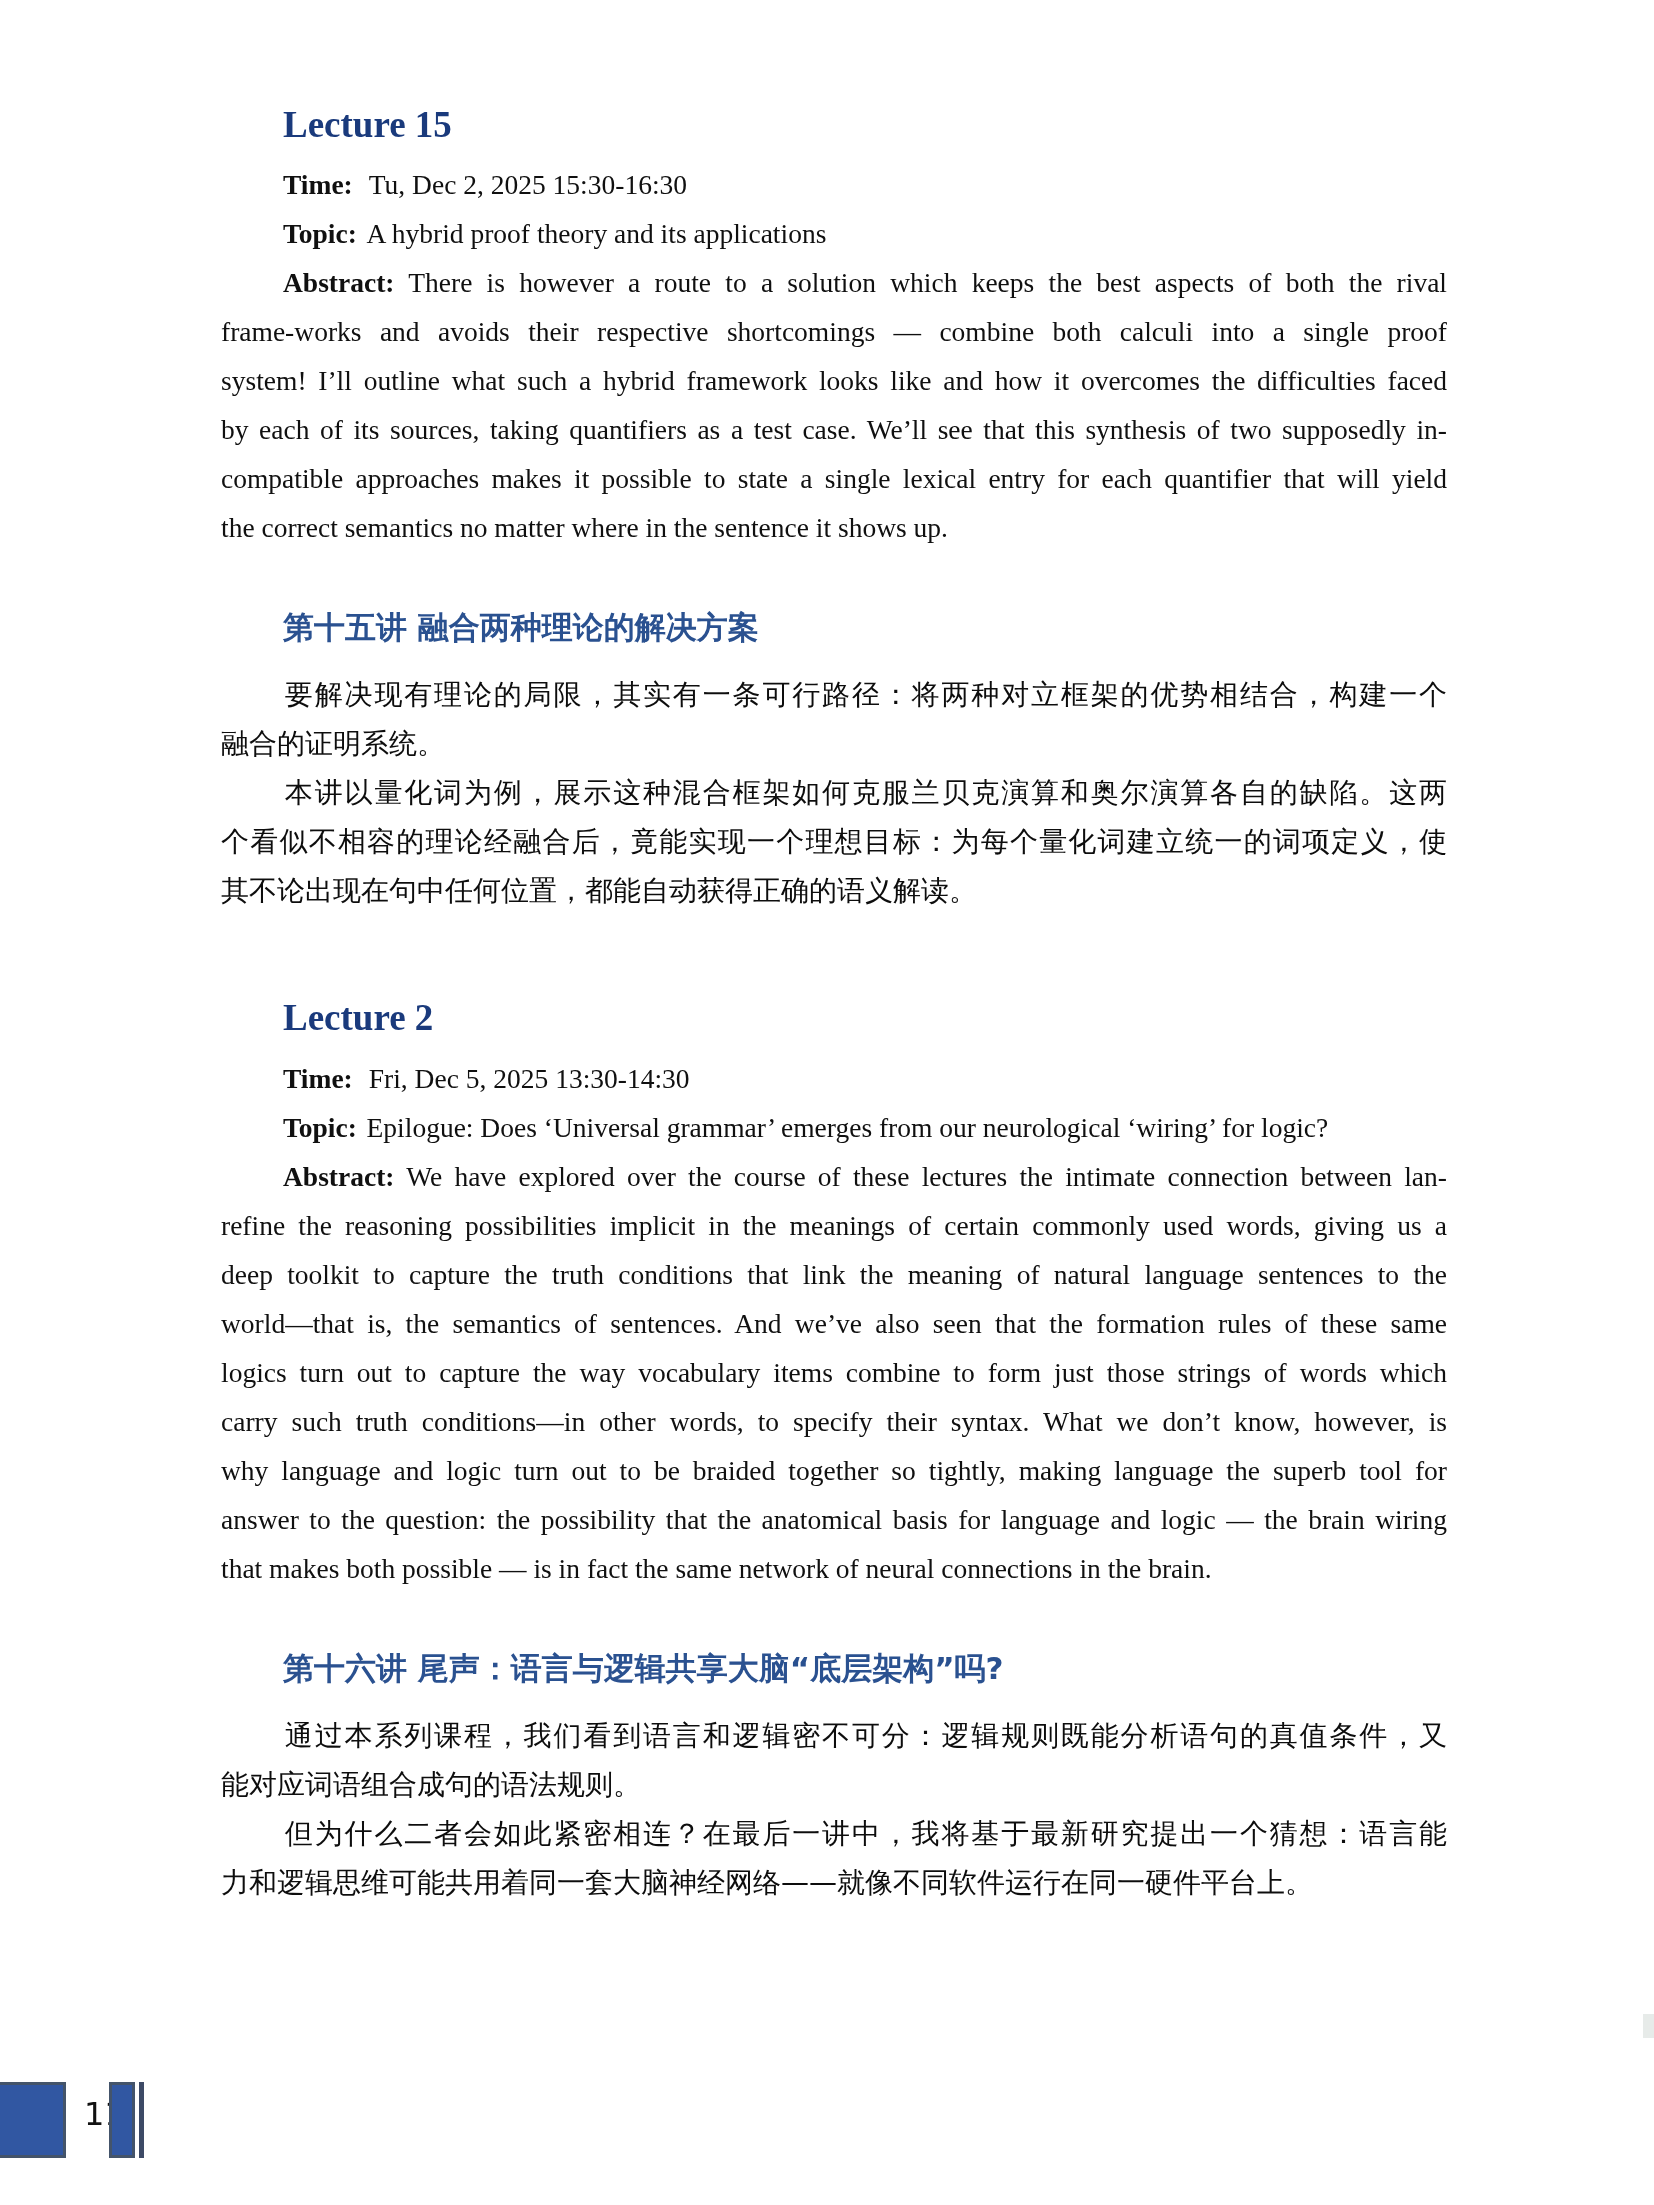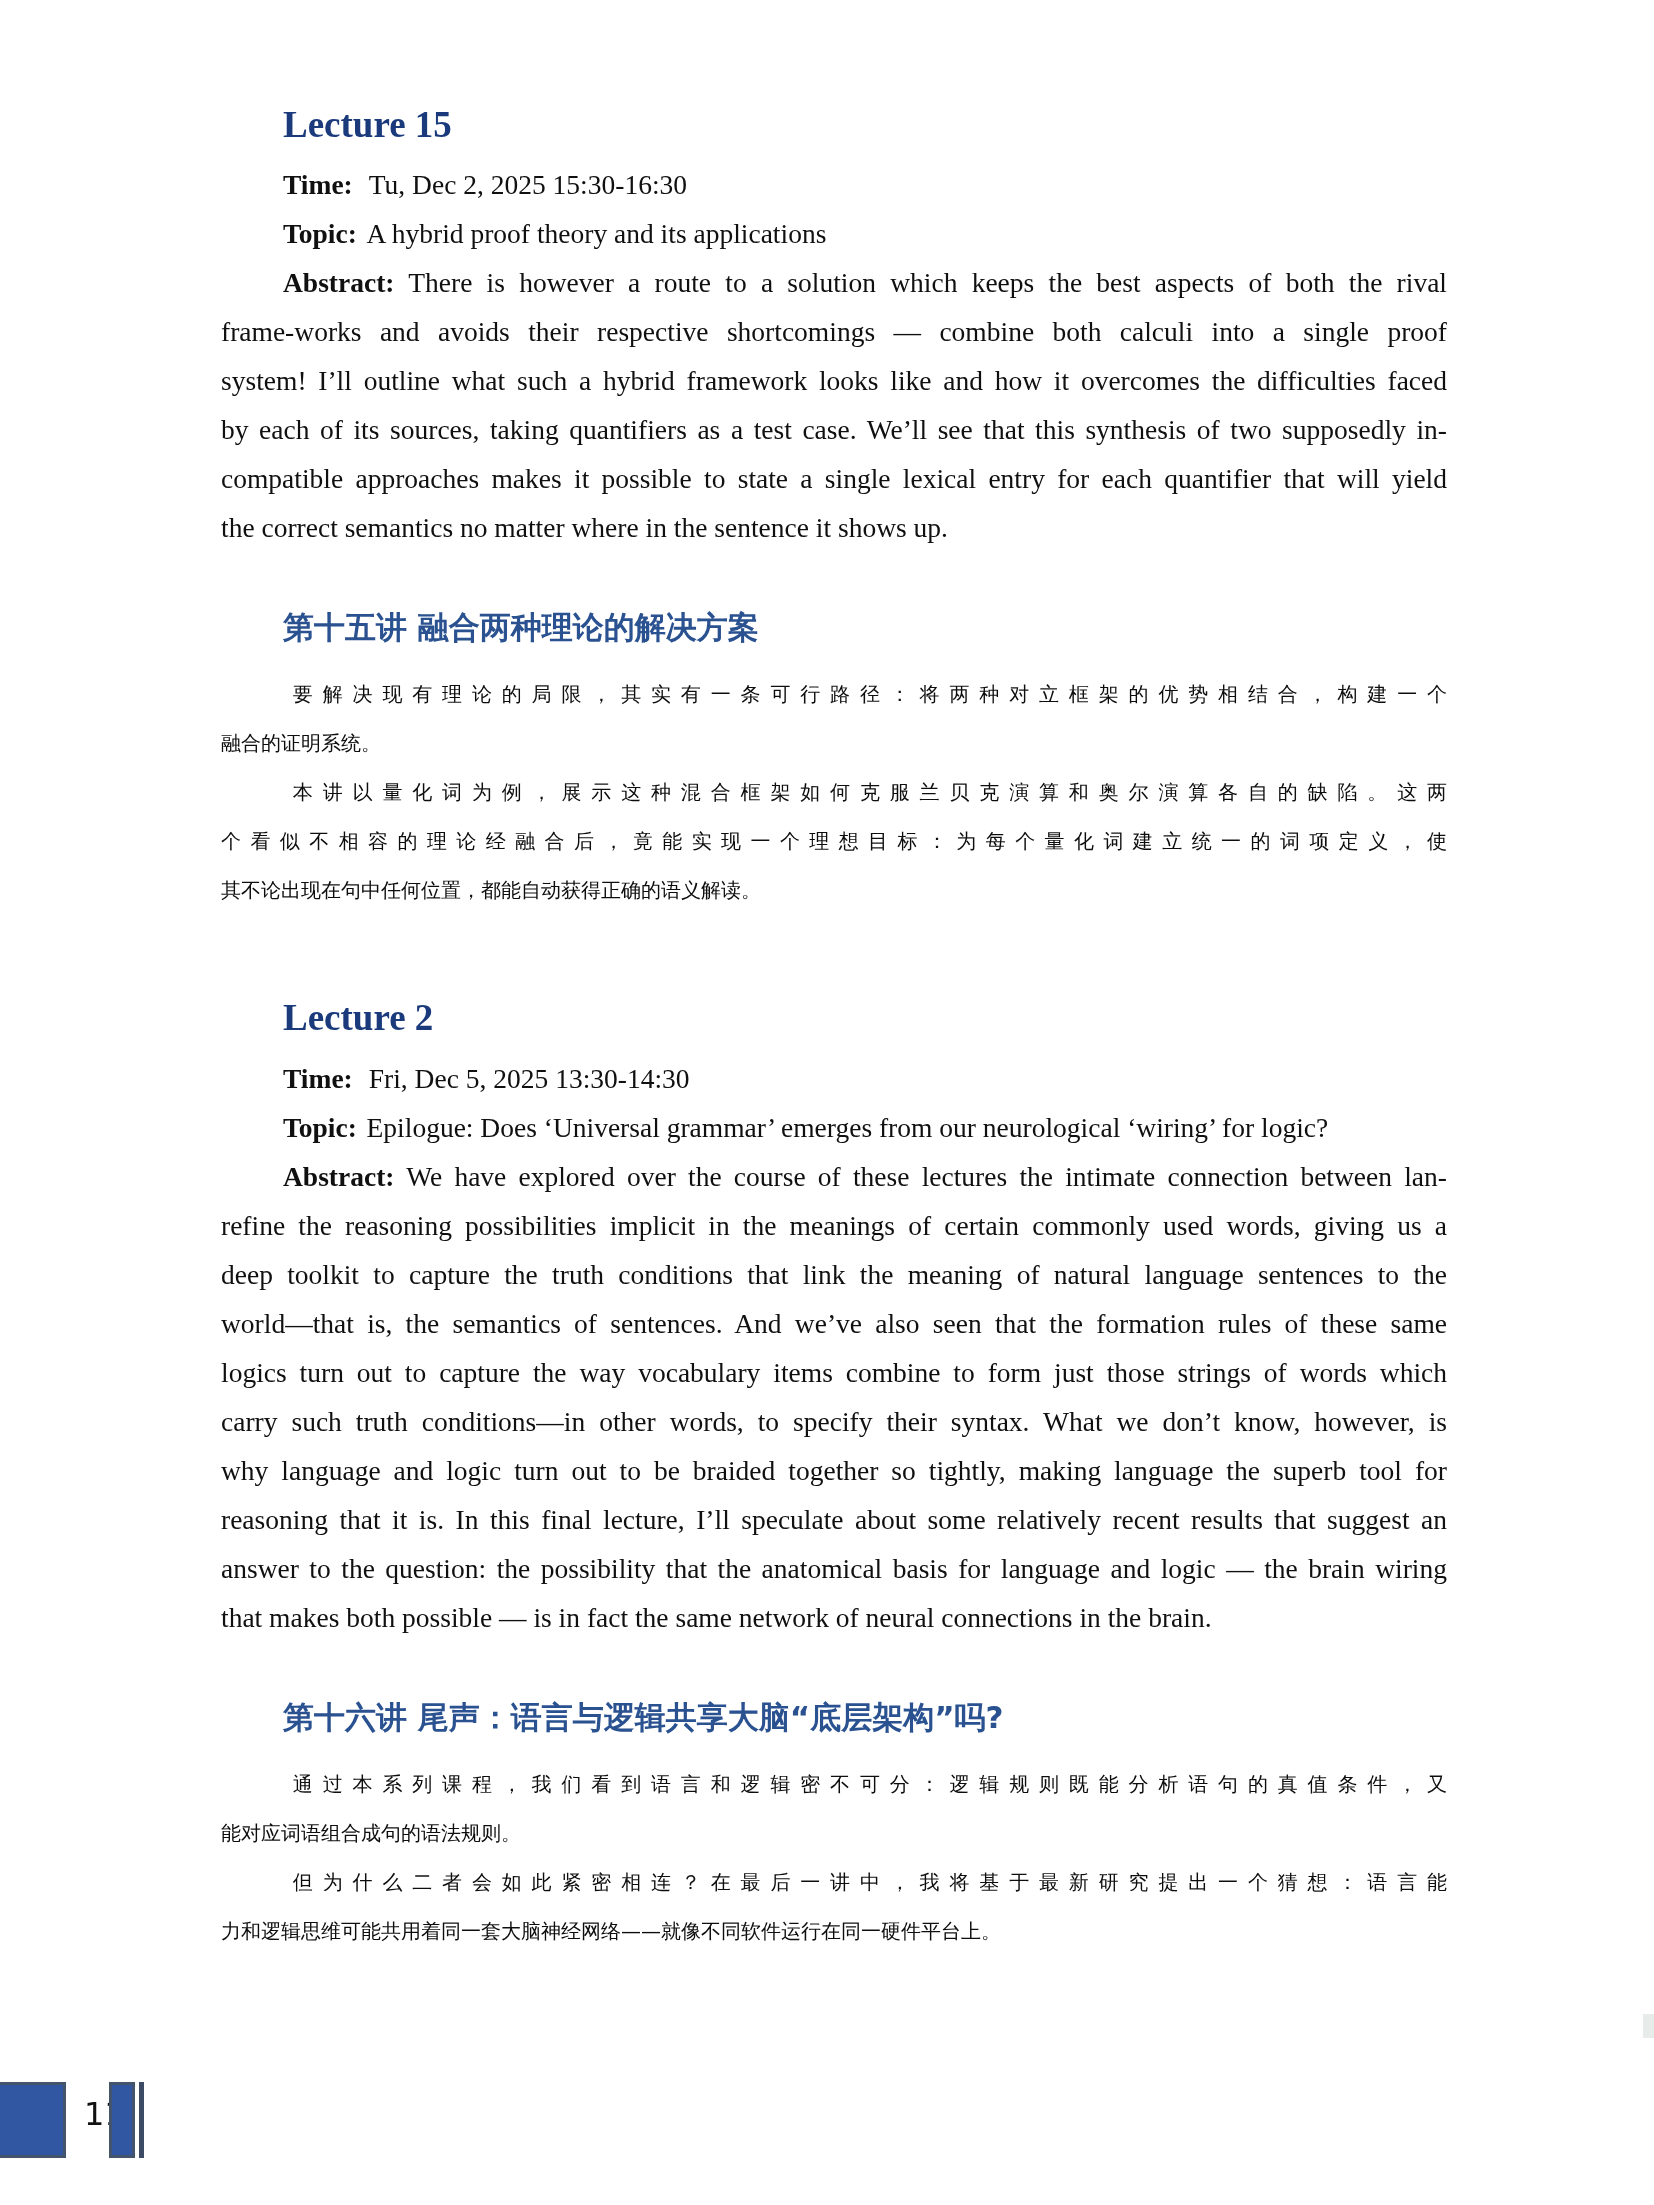--- a/index.html
+++ b/index.html
@@ -28,21 +28,21 @@
   .jline { text-align:justify; text-align-last:justify; }
   .jline.last { text-align-last:left; }
   .meta { text-align:left; }
   .indent { display:inline-block; width:62px; }
   b.label { font-weight:bold; }
   .gap-wide { margin-left:16px; }
   .gap-narrow { margin-left:9.7px; }
 
   .cn {
     font-family:"DejaVu Sans","Liberation Sans",sans-serif;
-    font-size:20px; line-height:49px; color:#0d0d0d;
+    font-size:28px; line-height:49px; color:#0d0d0d;
   }
   .cn-heading {
     font-family:"DejaVu Sans","Liberation Sans",sans-serif;
     font-size:31px; line-height:50px; font-weight:bold;
     color:#2a5190; text-indent:62px; text-align:left;
     margin:50px 0 18px 0;
   }
 
   .footer-square {
     position:absolute; left:0; top:2082px; width:66px; height:76px;
@@ -111,21 +111,20 @@
       <div class="en meta"><span class="indent"></span><b class="label">Topic:</b><span class="gap-narrow">Epilogue: Does ‘Universal grammar’ emerges from our neurological ‘wiring’ for logic?</span></div>
 
       <div>
         <div class="en jline"><span class="indent"></span><b class="label">Abstract:</b> <span>We have explored over the course of these lectures the intimate connection between lan-</span></div>
         <div class="en jline">refine the reasoning possibilities implicit in the meanings of certain commonly used words, giving us a</div>
         <div class="en jline">deep toolkit to capture the truth conditions that link the meaning of natural language sentences to the</div>
         <div class="en jline">world—that is, the semantics of sentences. And we’ve also seen that the formation rules of these same</div>
         <div class="en jline">logics turn out to capture the way vocabulary items combine to form just those strings of words which</div>
         <div class="en jline">carry such truth conditions—in other words, to specify their syntax. What we don’t know, however, is</div>
         <div class="en jline">why language and logic turn out to be braided together so tightly, making language the superb tool for</div>
-        <div class="en jline">reasoning that it is. In this final lecture, I’ll speculate about some relatively recent results that suggest an</div>
         <div class="en jline">answer to the question: the possibility that the anatomical basis for language and logic — the brain wiring</div>
         <div class="en jline last">that makes both possible — is in fact the same network of neural connections in the brain.</div>
       </div>
 
       <div class="cn-heading">第十六讲 尾声：语言与逻辑共享大脑“底层架构”吗?</div>
 
       <div>
         <div class="cn jline"><span class="indent"></span><span>通过本系列课程，我们看到语言和逻辑密不可分：逻辑规则既能分析语句的真值条件，又</span></div>
         <div class="cn jline last">能对应词语组合成句的语法规则。</div>
       </div>

